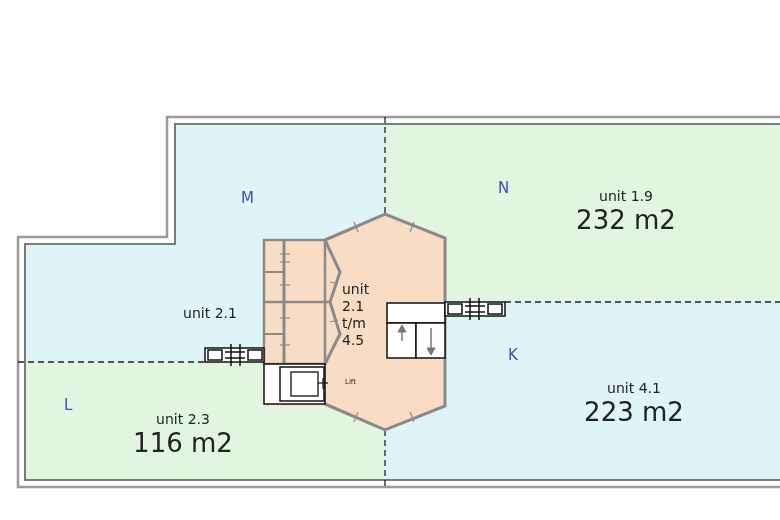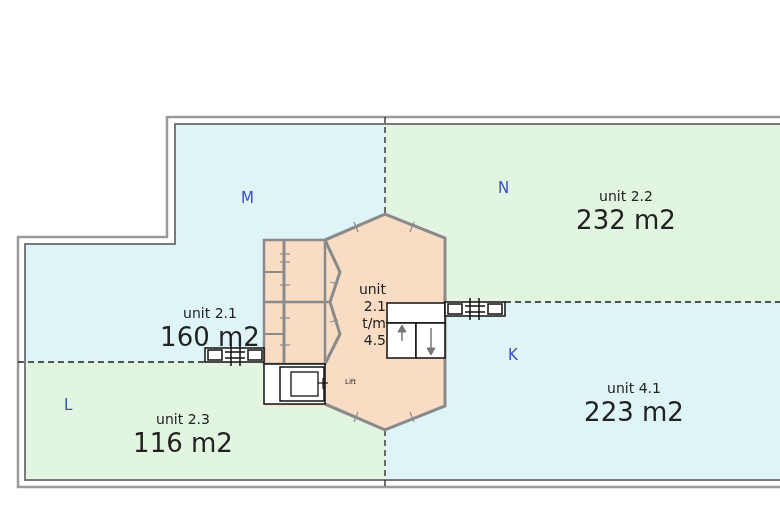--- a/index.html
+++ b/index.html
@@ -3,21 +3,21 @@
 <meta charset="utf-8">
 <style>
   html, body { margin: 0; padding: 0; background: #ffffff; }
   body { width: 780px; height: 520px; overflow: hidden; position: relative;
          font-family: "DejaVu Sans", sans-serif; }
   svg.plan { position: absolute; left: 0; top: 0; }
   .lbl { position: absolute; color: #222; text-align: center; white-space: nowrap; line-height: 1; }
   .unit-name { font-size: 14px; }
   .unit-area { font-size: 26px; margin-top: 4px; }
   .zone { position: absolute; color: #3a4fc0; font-size: 15px; line-height: 1; }
-  .core { position: absolute; text-align: right; color: #222; font-size: 14px; line-height: 17px; }
+  .core { position: absolute; text-align: left; color: #222; font-size: 14px; line-height: 17px; }
   .lift-txt { position: absolute; font-size: 7px; color: #222; line-height: 1; }
 </style>
 </head>
 <body>
 
 <svg class="plan" width="780" height="520" viewBox="0 0 780 520">
 
   <polygon points="175,124 385,124 385,362 25,362 25,244 175,244" fill="#dff4f6"></polygon>
   <rect x="385" y="124" width="395" height="178" fill="#e1f5e1"></rect>
   <rect x="25" y="362" width="360" height="118" fill="#e1f5e1"></rect>
@@ -94,24 +94,23 @@
   </g>
 </svg>
 
 <div class="zone" style="left:241px;top:191px;">M</div>
 <div class="zone" style="left:498px;top:181px;">N</div>
 <div class="zone" style="left:64px;top:398px;">L</div>
 <div class="zone" style="left:508px;top:348px;">K</div>
 
 <div class="lbl" style="left:160px;top:264px;width:100px;margin-top:42px;">
   <div class="unit-name">unit 2.1</div>
-  <div class="unit-area">160 m2</div>
 </div>
 <div class="lbl" style="left:576px;top:189px;width:100px;">
-  <div class="unit-name">unit 2.2</div>
+  <div class="unit-name">unit 1.9</div>
   <div class="unit-area">232 m2</div>
 </div>
 <div class="lbl" style="left:133px;top:412px;width:100px;">
   <div class="unit-name">unit 2.3</div>
   <div class="unit-area">116 m2</div>
 </div>
 <div class="lbl" style="left:584px;top:381px;width:100px;">
   <div class="unit-name">unit 4.1</div>
   <div class="unit-area">223 m2</div>
 </div>

